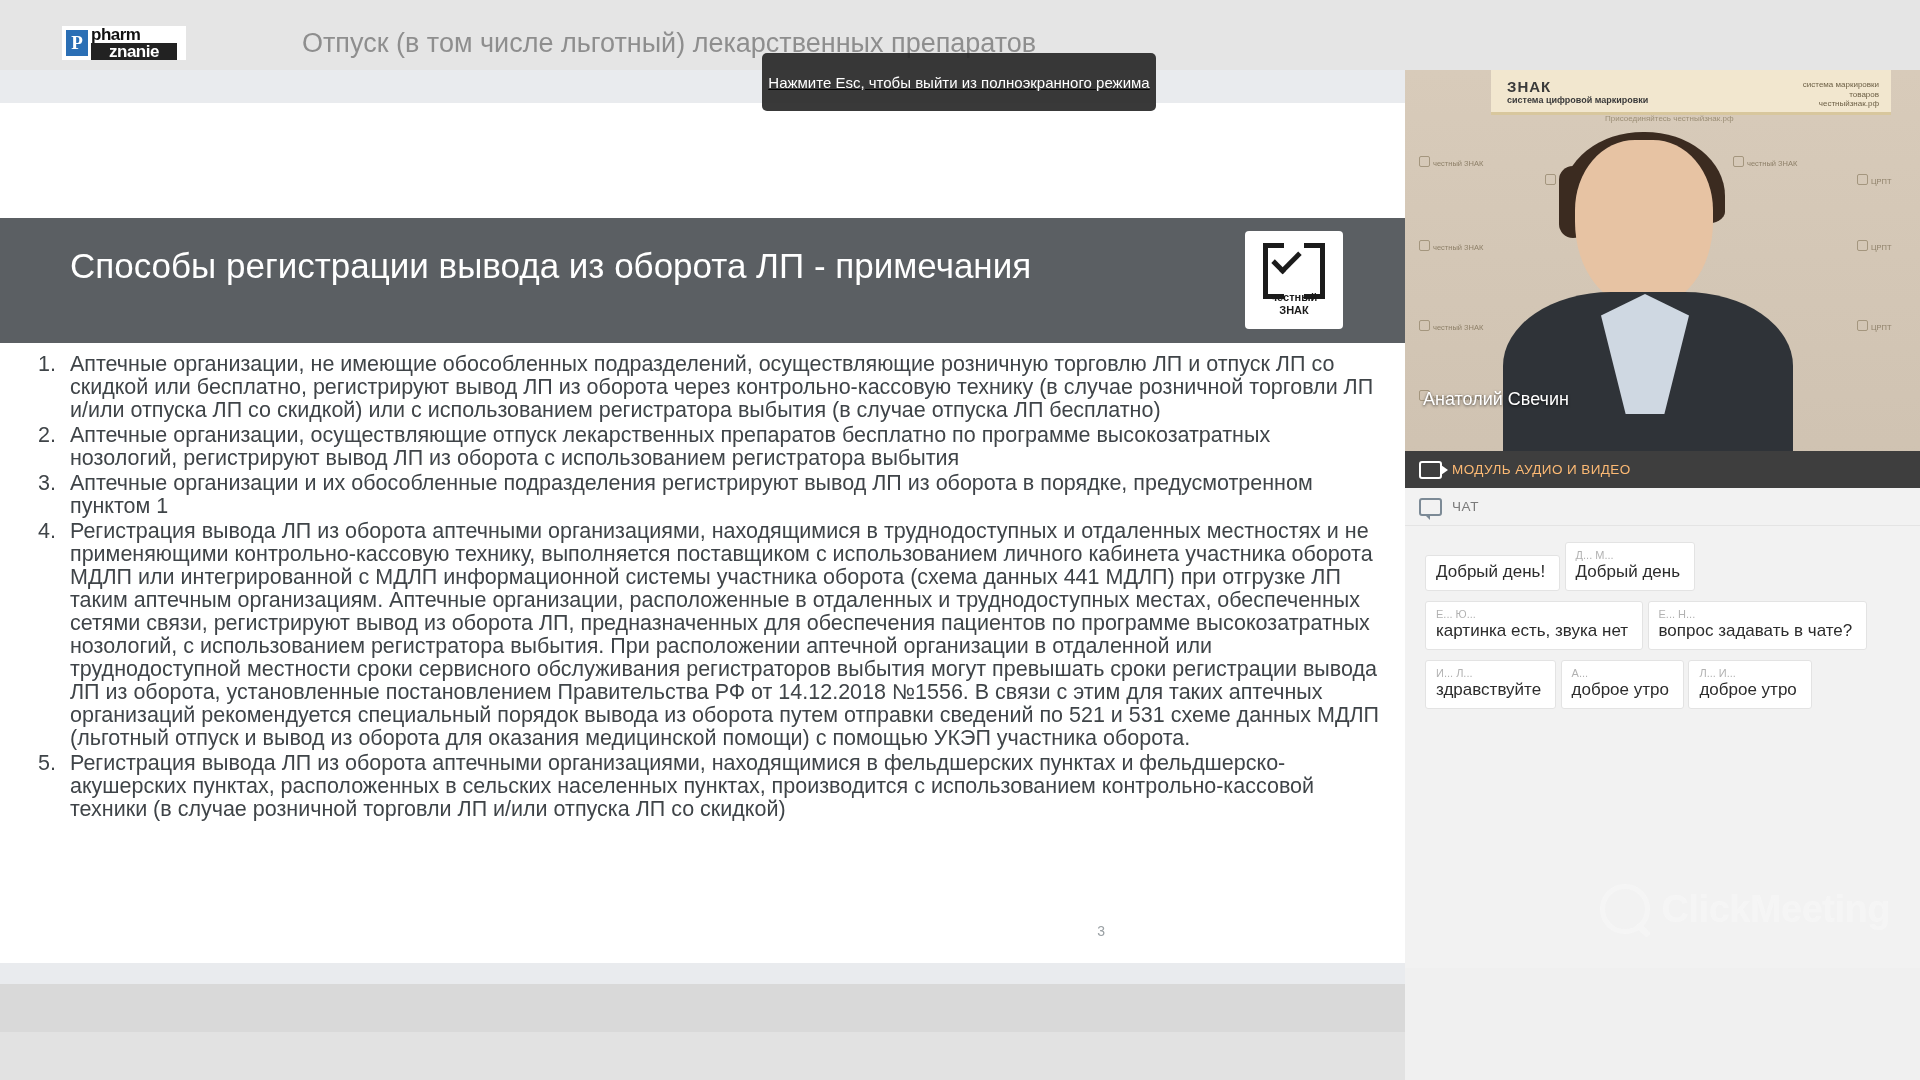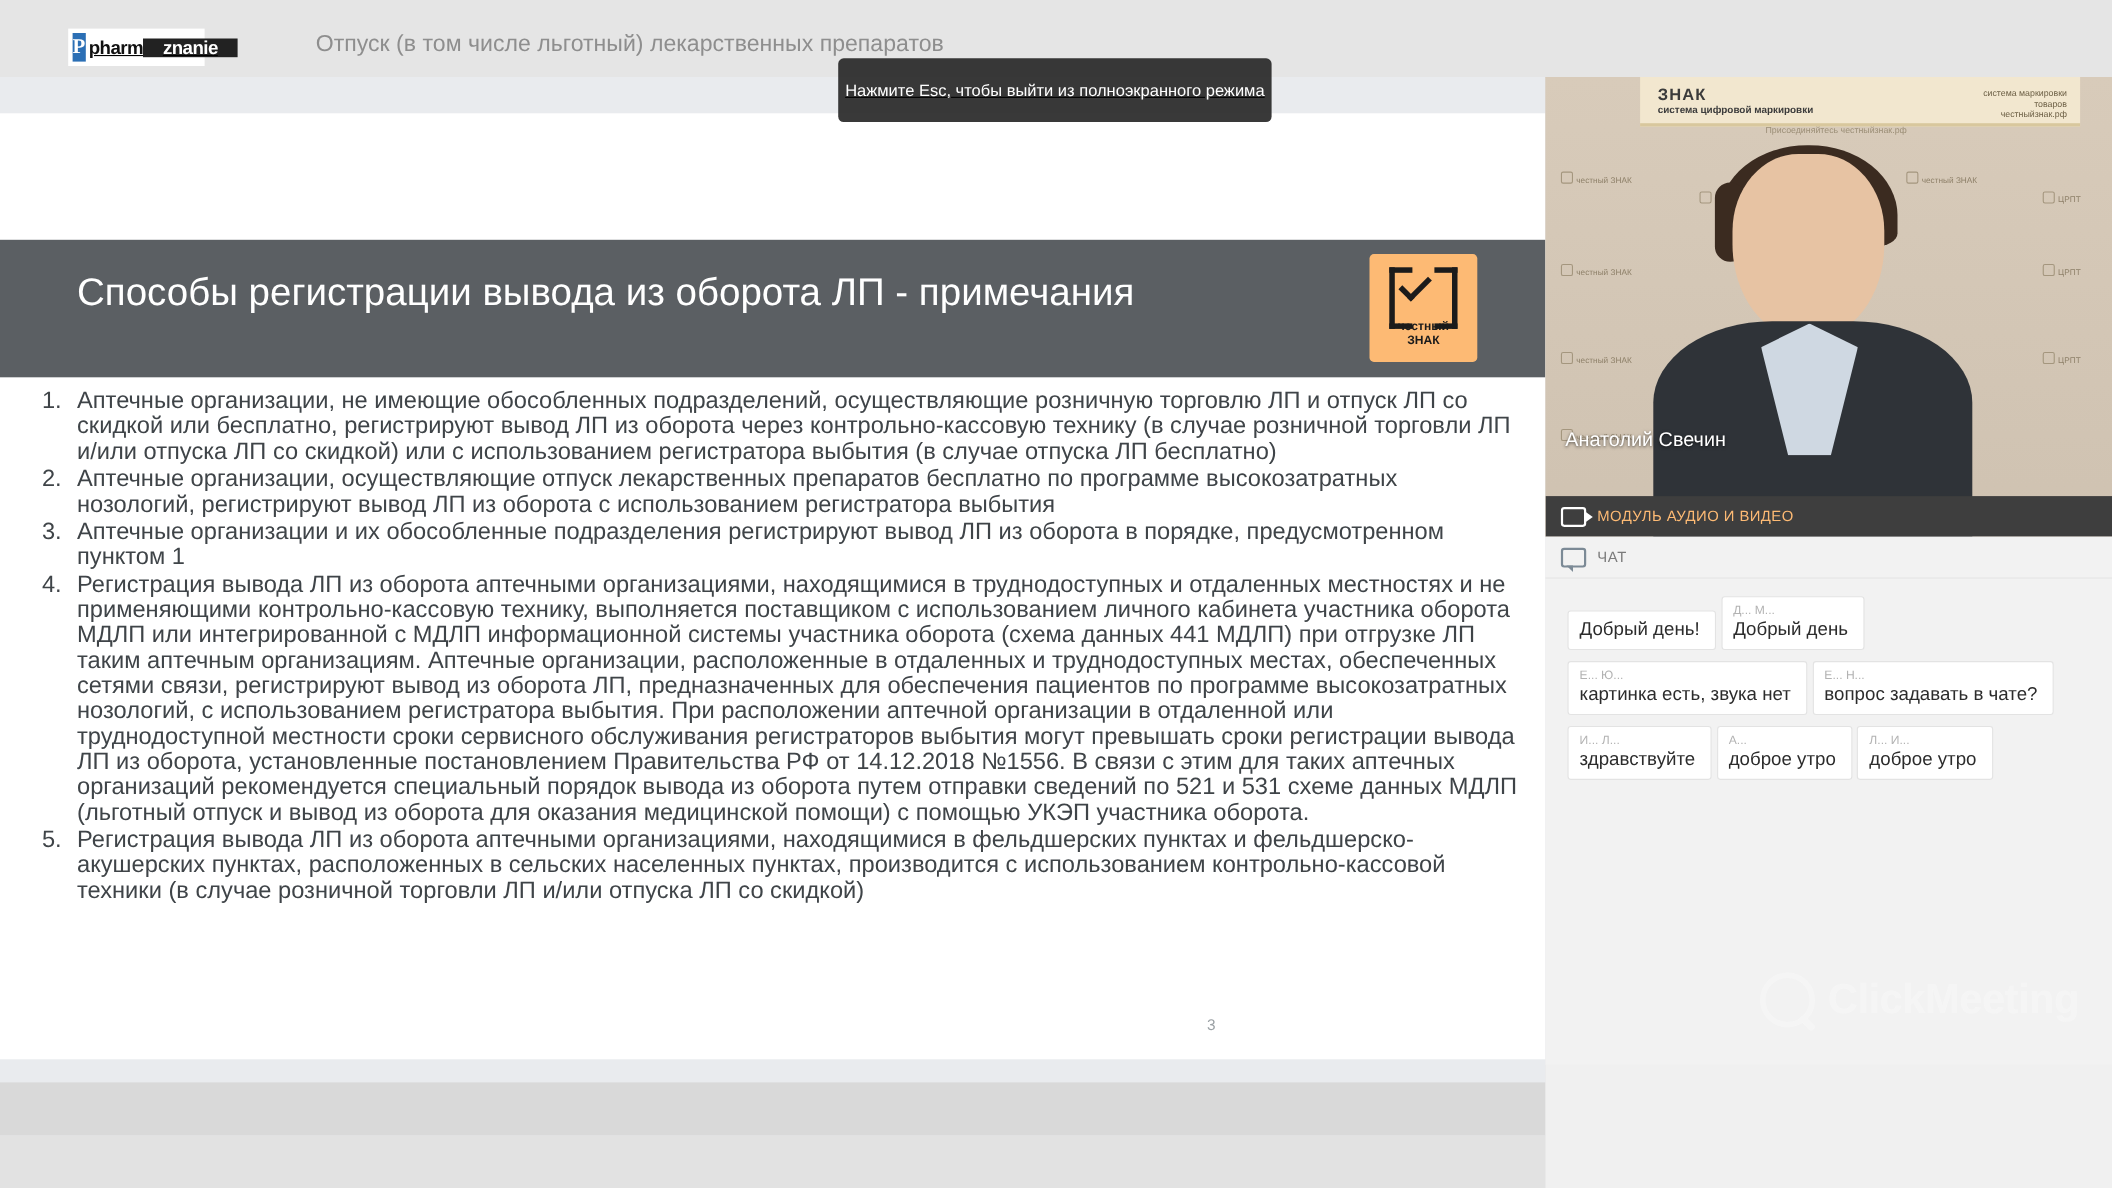--- a/index.html
+++ b/index.html
@@ -43,42 +43,41 @@
     color: #fff;
     font-size: 19px;
     font-weight: bold;
     line-height: 26px;
     text-align: center;
     margin-right: 3px;
     font-family: "Liberation Serif", serif;
   }
   .logo-text {
     display: flex;
-    flex-direction: row;
+    flex-direction: column;
     line-height: 1.0;
-    text-decoration: underline;
   }
   .logo-text .l1 {
     font-size: 17px;
     font-weight: bold;
     color: #111;
     letter-spacing: -0.5px;
   }
   .logo-text .l2 {
     font-size: 17px;
     font-weight: bold;
     color: #ffffff;
     background: #222;
     letter-spacing: -0.5px;
     padding: 0 18px;
   }
   .webinar-title {
     position: absolute;
-    left: 287px; top: 28px;
-    font-size: 21px;
+    left: 302px; top: 28px;
+    font-size: 27px;
     color: #8e8e8e;
     white-space: nowrap;
   }
 
   
   .esc-toast {
     position: absolute;
     left: 762px; top: 53px;
     width: 394px; height: 58px;
     background: rgba(42,42,42,0.93);
@@ -118,21 +117,21 @@
     left: 70px; top: 28px;
     margin: 0;
     font-size: 35px;
     font-weight: normal;
     color: #ffffff;
   }
   .znak-badge {
     position: absolute;
     right: 62px; top: 13px;
     width: 98px; height: 98px;
-    background: #fdba74;
+    background: #ffffff;
     border-radius: 4px;
   }
   .znak-badge .brackets {
     position: absolute;
     left: 18px; top: 12px;
     width: 62px; height: 46px;
   }
   .znak-badge .brackets::before,
   .znak-badge .brackets::after {
     content: "";

